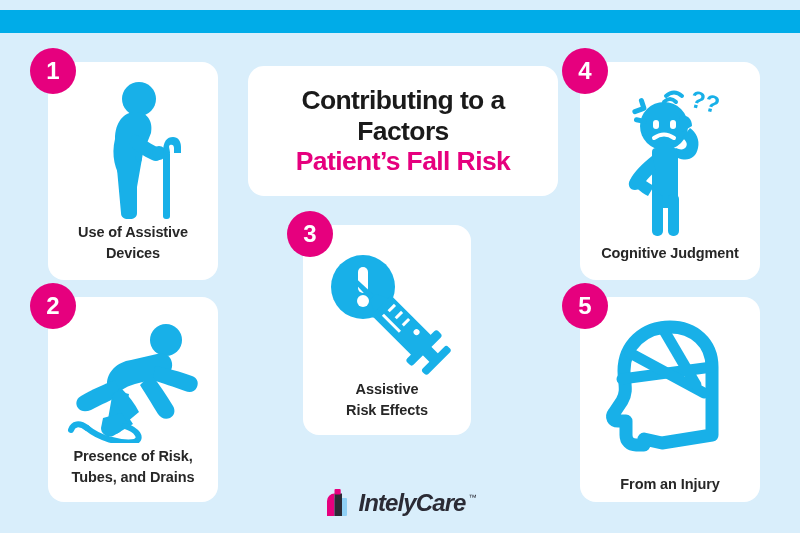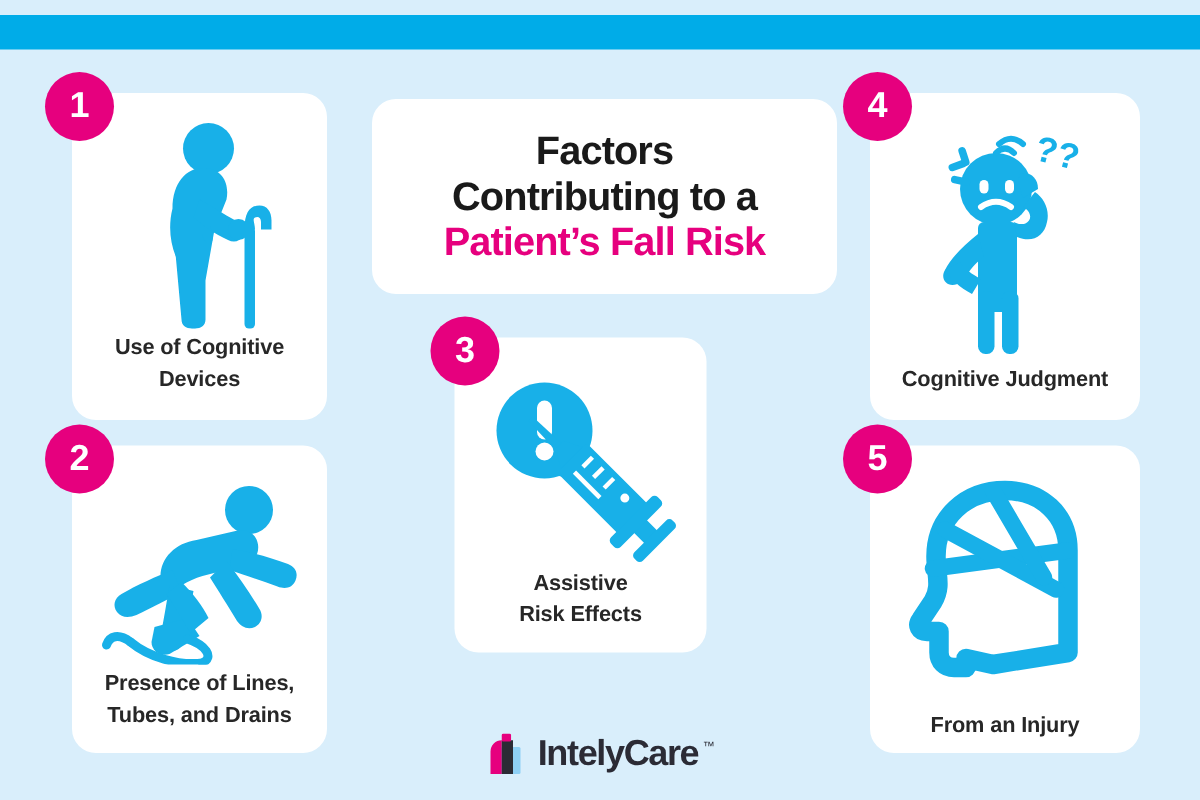--- a/index.html
+++ b/index.html
@@ -123,20 +123,21 @@
   
   #logo {
     position: absolute;
     left: 0;
     top: 489px;
     width: 800px;
     display: flex;
     align-items: center;
     justify-content: center;
     gap: 7px;
+    font-style: italic;
   }
   #logo .logo-text {
     font-size: 24px;
     font-weight: bold;
     color: #2b2b35;
     letter-spacing: -0.9px;
   }
   #logo .tm {
     font-size: 8px;
     color: #2b2b35;
@@ -146,22 +147,22 @@
   }
 </style>
 </head>
 <body>
 
 <div id="stage">
 
   <div class="top-bar"></div>
 
   <div id="title-card">
+    <div class="title-line">Contributing to a</div>
     <div class="title-line">Factors</div>
-    <div class="title-line">Contributing to a</div>
     <div class="title-accent">Patient’s Fall Risk</div>
   </div>
 
   <div class="card" id="card1">
     <div class="badge">1</div>
     <div class="card-icon">
       <svg width="112" height="140" viewBox="0 0 112 140">
         <g fill="#18b0e8">
 
           <circle cx="62" cy="18" r="17"></circle>
@@ -176,21 +177,21 @@
 
           <path d="M63 70 q4 8 0 12 q-5 -2 -5 -7 z"></path>
 
           <rect x="86" y="70" width="7" height="68" rx="3"></rect>
 
           <path d="M86 72 C86 60 90 56 96 56 C101 56 104 60 104 66 L104 72 L97 72 L97 67 C97 64 95 63 93 64 C91 65 93 68 93 72 Z"></path>
         </g>
       </svg>
     </div>
     <div class="card-label">
-      <span>Use of Cognitive</span><br>
+      <span>Use of Assistive</span><br>
       <span>Devices</span>
     </div>
   </div>
 
   <div class="card" id="card2">
     <div class="badge">2</div>
     <div class="card-icon">
       <svg width="140" height="125" viewBox="0 0 140 125">
         <g fill="#18b0e8">
 
@@ -210,21 +211,21 @@
 
           <path d="M58 70 C66 78 72 86 76 94 L64 104 C58 94 52 84 48 78 Z"></path>
 
           <path d="M62 108 C74 112 80 120 72 124" fill="none" stroke="#18b0e8" stroke-width="6" stroke-linecap="round"></path>
           <path d="M72 124 C56 126 36 120 24 110" fill="none" stroke="#18b0e8" stroke-width="6" stroke-linecap="round"></path>
           <path d="M24 110 C16 104 10 106 8 112" fill="none" stroke="#18b0e8" stroke-width="6" stroke-linecap="round"></path>
         </g>
       </svg>
     </div>
     <div class="card-label">
-      <span>Presence of Lines,</span><br>
+      <span>Presence of Risk,</span><br>
       <span>Tubes, and Drains</span>
     </div>
   </div>
 
   <div class="card" id="card3">
     <div class="badge">3</div>
     <div class="card-icon">
       <svg width="132" height="128" viewBox="0 0 132 128">
         <g fill="#18b0e8">
 

